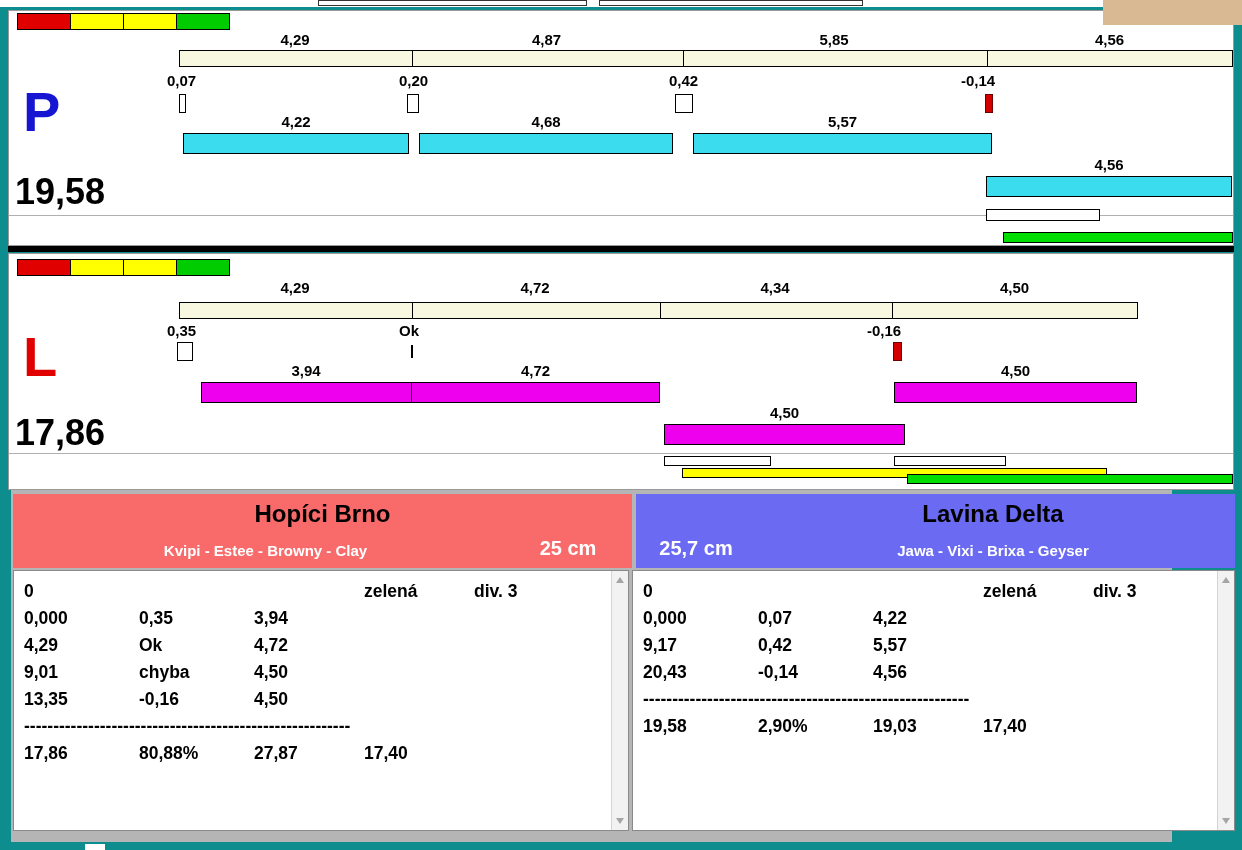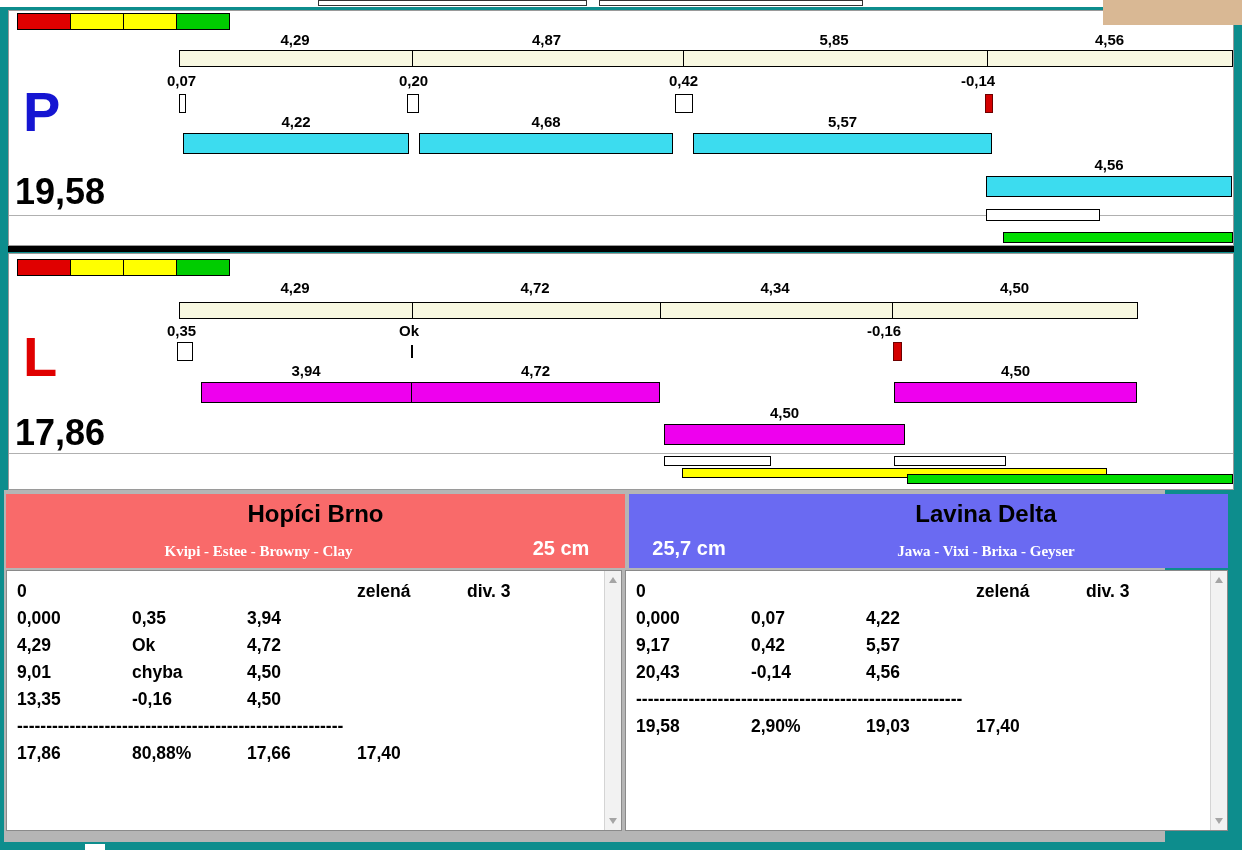--- a/index.html
+++ b/index.html
@@ -27,21 +27,21 @@
   .yellowbar{background:#ffff00;border:1px solid #000;}
   .hline{background:#b0b0b0;height:1px;}
   .lane-letter{font-weight:bold;font-size:56px;line-height:58px;}
   .lane-total{font-weight:bold;font-size:36px;line-height:38px;}
   .divider{background:#000;}
   .bottom{background:#b5b5b5;}
   .thead{height:74px;}
   .thead.red{background:#f96a6a;}
   .thead.blue{background:#6a6af2;}
   .tname{font-weight:bold;font-size:24px;line-height:28px;text-align:center;color:#000;}
-  .tmembers{font-weight:bold;font-size:15px;line-height:18px;text-align:center;color:#fff;font-family:Liberation Serif, serif;}
+  .tmembers{font-weight:bold;font-size:15px;line-height:18px;text-align:center;color:#fff;}
   .tcm{font-weight:bold;font-size:20px;line-height:24px;color:#fff;text-align:center;}
   .datebox{background:#fff;border:1px solid #000;font-size:21px;line-height:26px;text-align:center;z-index:4;}
   .tpanel{background:#fff;border:1px solid #8a8a8a;}
   .ttext{position:absolute;left:0;top:0;right:16px;bottom:0;padding:7px 0 0 10px;
          font-weight:bold;font-size:17.5px;line-height:27px;white-space:nowrap;overflow:hidden;}
   .trow{height:27px;}
   .c{display:inline-block;}
   .c1{width:115px;}.c2{width:115px;}.c3{width:110px;}.c4{width:110px;}
   .sbar{position:absolute;top:0;right:0;bottom:0;width:16px;background:#f2f2f2;border-left:1px solid #d4d4d4;}
   .tri{position:absolute;left:4px;width:0;height:0;border-left:4px solid transparent;border-right:4px solid transparent;}
@@ -151,21 +151,21 @@
     <div class="abs lane-letter" style="left:14px;top:74px;color:#e00000">L</div>
     <div class="abs lane-total" style="left:6px;top:160px">17,86</div>
 
     <div class="abs hline" style="left:0;top:199px;width:1224px"></div>
     <div class="abs whitebar" style="left:655px;top:202px;width:107px;height:10px"></div>
     <div class="abs whitebar" style="left:885px;top:202px;width:112px;height:10px"></div>
     <div class="abs yellowbar" style="left:673px;top:214px;width:425px;height:10px"></div>
     <div class="abs greenbar" style="left:898px;top:220px;width:326px;height:10px"></div>
   </div>
 
-  <div class="abs bottom" style="left:4px;top:490px;width:1161px;height:352px">
+  <div class="abs bottom" style="left:11px;top:490px;width:1161px;height:352px">
 
     <div class="abs thead red" style="left:2px;top:4px;width:619px">
       <div class="abs tname" style="left:0;top:6px;width:619px">Hopíci Brno</div>
       <div class="abs tmembers" style="left:0;top:48px;width:505px">Kvipi - Estee - Browny - Clay</div>
       <div class="abs tcm" style="left:505px;top:42px;width:100px">25 cm</div>
     </div>
 
     <div class="abs thead blue" style="left:625px;top:4px;width:599px">
       <div class="abs tname" style="left:115px;top:6px;width:484px">Lavina Delta</div>
       <div class="abs tcm" style="left:5px;top:42px;width:110px">25,7 cm</div>
@@ -185,21 +185,21 @@
           <span class="c c1">4,29</span><span class="c c2">Ok</span><span class="c c3">4,72</span>
         </div>
         <div class="trow">
           <span class="c c1">9,01</span><span class="c c2">chyba</span><span class="c c3">4,50</span>
         </div>
         <div class="trow">
           <span class="c c1">13,35</span><span class="c c2">-0,16</span><span class="c c3">4,50</span>
         </div>
         <div class="trow">--------------------------------------------------------</div>
         <div class="trow">
-          <span class="c c1">17,86</span><span class="c c2">80,88%</span><span class="c c3">17,66</span><span class="c c4">17,40</span>
+          <span class="c c1">17,86</span><span class="c c2">80,88%</span><span class="c c3">27,87</span><span class="c c4">17,40</span>
         </div>
       </div>
       <div class="sbar">
         <div class="tri up"></div>
         <div class="tri down"></div>
       </div>
     </div>
 
     <div class="abs tpanel" style="left:621px;top:80px;width:603px;height:261px">
       <div class="ttext">

